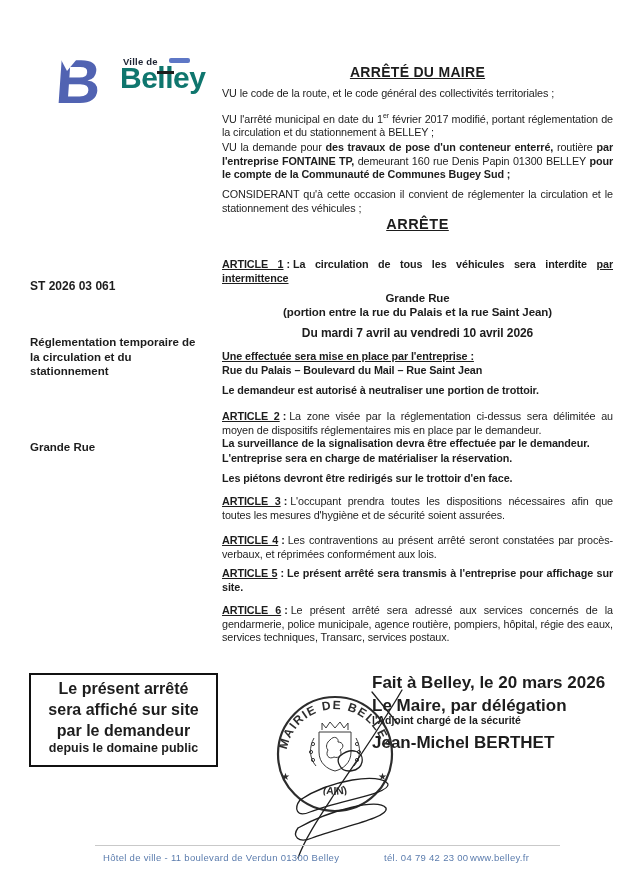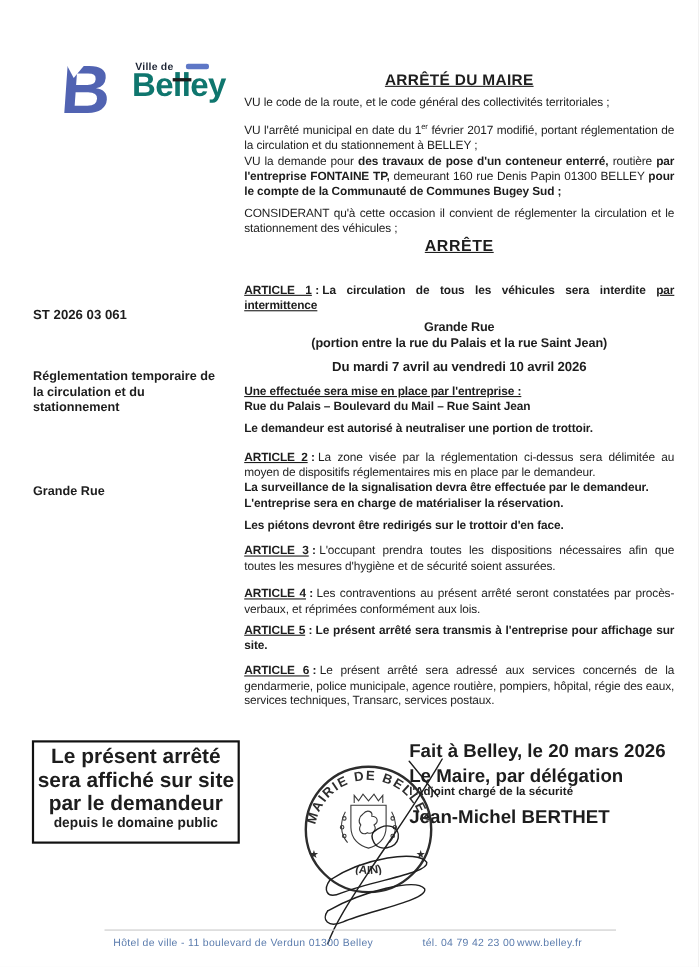--- a/index.html
+++ b/index.html
@@ -31,21 +31,21 @@
   sup { font-size:7px; vertical-align:super; }
 
   
   .mnote { position:absolute; font-weight:bold; font-size:11.5px; line-height:14.5px; color:#1d1d1d; }
 
   
   .display-box {
     position:absolute; left:29px; top:673px; width:189px; height:94px;
     border:2px solid #111; text-align:center; font-weight:bold; padding-top:3px;
   }
-  .display-box .big { font-size:19px; line-height:21px; }
+  .display-box .big { font-size:16px; line-height:21px; }
   .display-box .small { font-size:12.5px; line-height:15px; }
 
   
   .sig-text { position:absolute; font-size:17px; font-weight:bold; line-height:14px; }
 
   
   .footer-line { position:absolute; left:95px; top:845px; width:465px; height:1px; background:#c9c9c9; }
   .footer-item { position:absolute; top:852px; font-size:9.5px; color:#5b7cad; letter-spacing:0.3px; }
 
   .stamp { position:absolute; left:273px; top:692px; }

